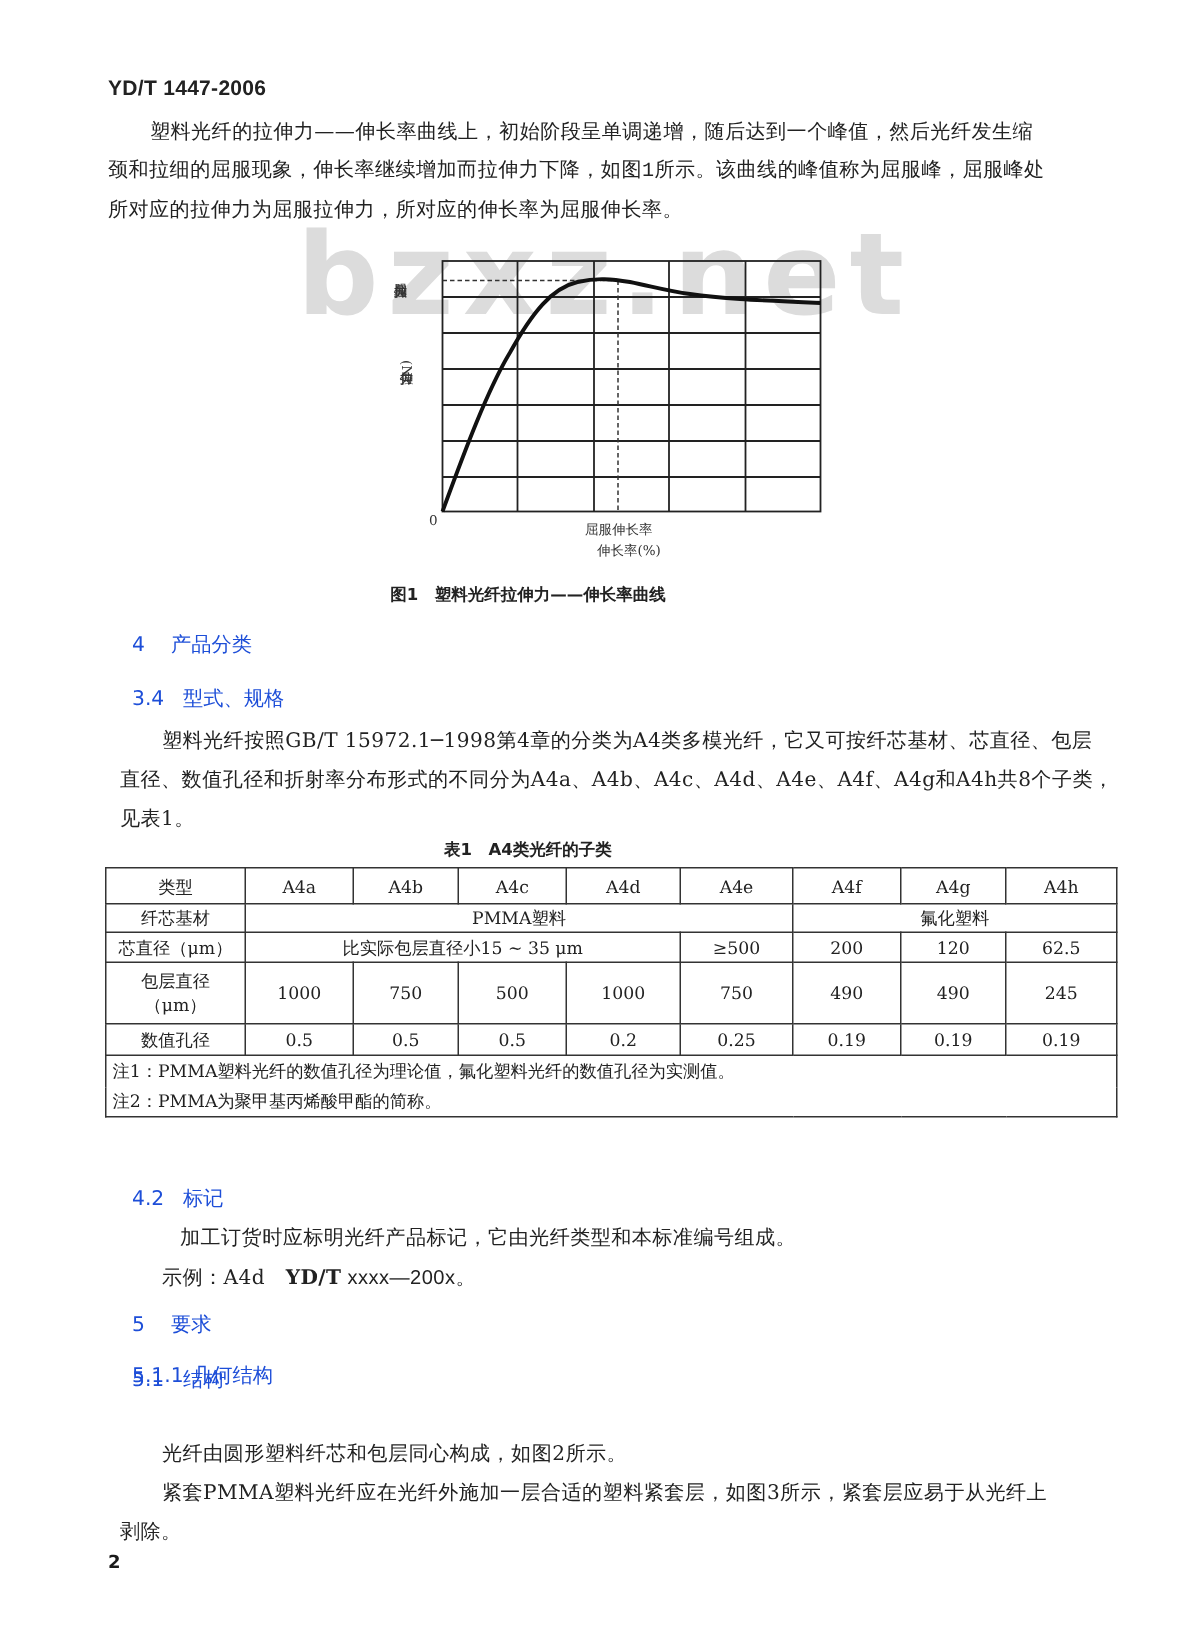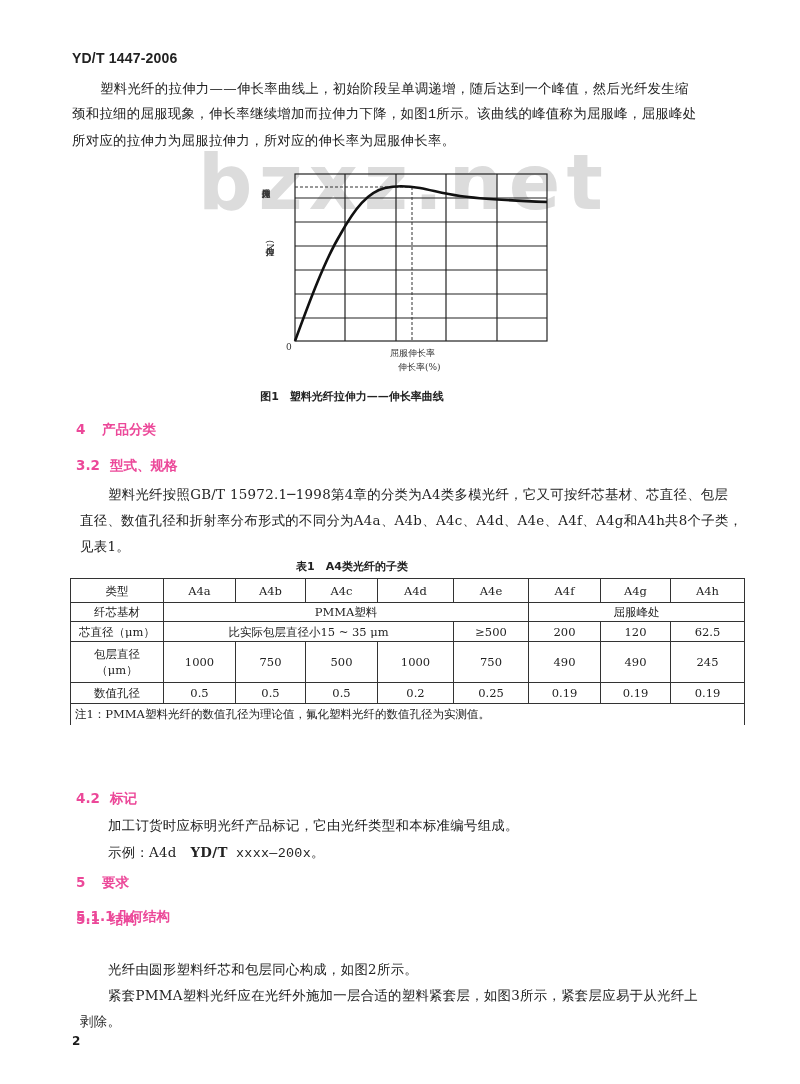--- a/index.html
+++ b/index.html
@@ -10,22 +10,22 @@
   .abs { position: absolute; }
   .std-code {
     left: 72px; top: 50px; font-family: "Liberation Sans", "DejaVu Sans", sans-serif;
     font-size: 14px; font-weight: bold; letter-spacing: 0.2px; color: #222;
   }
   .para {
     font-size: 13.4px; line-height: 26px; color: #222; letter-spacing: 0.3px;
   }
   .indent { text-indent: 28px; }
   .heading {
-    font-family: "DejaVu Sans", "Liberation Sans", sans-serif; font-weight: bold;
-    font-size: 13.5px; color: #ec4899;
+    font-family: "DejaVu Sans", "Liberation Sans", sans-serif; font-weight: normal;
+    font-size: 13.5px; color: #1d4ed8; margin-left: 12px;
   }
   .heading .num { display: inline-block; width: 26px; }
   .caption {
     font-family: "DejaVu Sans", "Liberation Sans", sans-serif; font-weight: bold;
     font-size: 11px; color: #222; text-align: center; width: 704px; left: 0;
   }
   .watermark {
     left: 198px; top: 143px; font-family: "DejaVu Sans", "Liberation Sans", sans-serif;
     font-weight: bold; font-size: 76px; color: #dcdcdc; letter-spacing: 6px;
     line-height: 80px; z-index: 0; pointer-events: none;
@@ -39,21 +39,21 @@
   }
   .tbl td {
     border: 1.5px solid #333; text-align: center; vertical-align: middle; padding: 0;
     line-height: 16px;
   }
   .tbl td.note { text-align: left; padding-left: 4px; border-top: 1.5px solid #333; border-bottom: none; }
   .tbl td.note2 { text-align: left; padding-left: 4px; border-top: none; }
   .page-num {
     left: 72px; top: 1034px; font-family: "DejaVu Sans", sans-serif; font-weight: bold; font-size: 12px;
   }
-  .mono-ex { font-family: Liberation Mono, monospace; }
+  .mono-ex { font-family: Liberation Sans, sans-serif; }
   .bold-b { font-weight: bold; }
 </style>
 </head>
 <body>
 
 <div class="abs std-code">YD/T 1447-2006</div>
 
 <div class="abs para indent" style="left:72px; top:76px; width:680px;">塑料光纤的拉伸力——伸长率曲线上，初始阶段呈单调递增，随后达到一个峰值，然后光纤发生缩</div>
 <div class="abs para" style="left:72px; top:102px; width:690px;font-family:Liberation Mono, monospace;">颈和拉细的屈服现象，伸长率继续增加而拉伸力下降，如图1所示。该曲线的峰值称为屈服峰，屈服峰处</div>
 <div class="abs para" style="left:72px; top:128px; width:690px;">所对应的拉伸力为屈服拉伸力，所对应的伸长率为屈服伸长率。</div>
@@ -94,21 +94,21 @@
   </svg>
 </div>
 
 <div class="abs caption" style="top:389px;">图1　塑料光纤拉伸力——伸长率曲线</div>
 
 <div class="abs heading" style="left:76px; top:421px;">
   <span class="num">4</span><span>产品分类</span>
 </div>
 
 <div class="abs heading" style="left:76px; top:457px;">
-  <span class="num" style="width:34px;">3.2</span><span>型式、规格</span>
+  <span class="num" style="width:34px;">3.4</span><span>型式、规格</span>
 </div>
 <div class="abs para indent" style="left:80px; top:482px; width:680px;">塑料光纤按照GB/T 15972.1─1998第4章的分类为A4类多模光纤，它又可按纤芯基材、芯直径、包层</div>
 <div class="abs para" style="left:80px; top:508px; width:690px;">直径、数值孔径和折射率分布形式的不同分为A4a、A4b、A4c、A4d、A4e、A4f、A4g和A4h共8个子类，</div>
 <div class="abs para" style="left:80px; top:534px; width:690px;">见表1。</div>
 
 <div class="abs caption" style="top:559px;">表1　A4类光纤的子类</div>
 
 <table class="abs tbl">
   <colgroup>
     <col style="width:93px">
@@ -129,21 +129,21 @@
     <td>A4c</td>
     <td>A4d</td>
     <td>A4e</td>
     <td>A4f</td>
     <td>A4g</td>
     <td>A4h</td>
   </tr>
   <tr style="height:19px;">
     <td>纤芯基材</td>
     <td colspan="5">PMMA塑料</td>
-    <td colspan="3">屈服峰处</td>
+    <td colspan="3">氟化塑料</td>
   </tr>
   <tr style="height:20px;">
     <td>芯直径（μm）</td>
     <td colspan="4">比实际包层直径小15 ~ 35 μm</td>
     <td>≥500</td>
     <td>200</td>
     <td>120</td>
     <td>62.5</td>
   </tr>
   <tr style="height:41px;">
@@ -167,27 +167,30 @@
     <td>0.5</td>
     <td>0.2</td>
     <td>0.25</td>
     <td>0.19</td>
     <td>0.19</td>
     <td>0.19</td>
   </tr>
   <tr style="height:21px;">
     <td colspan="9" class="note">注1：PMMA塑料光纤的数值孔径为理论值，氟化塑料光纤的数值孔径为实测值。</td>
   </tr>
+  <tr style="height:20px;">
+    <td colspan="9" class="note2">注2：PMMA为聚甲基丙烯酸甲酯的简称。</td>
+  </tr>
 </tbody>
   </table>
 
 <div class="abs heading" style="left:76px; top:790px;">
   <span class="num" style="width:34px;">4.2</span><span>标记</span>
 </div>
-<div class="abs para" style="left:108px; top:813px; width:650px;">加工订货时应标明光纤产品标记，它由光纤类型和本标准编号组成。</div>
+<div class="abs para" style="left:120px; top:813px; width:650px;">加工订货时应标明光纤产品标记，它由光纤类型和本标准编号组成。</div>
 <div class="abs para" style="left:108px; top:839px; width:650px;">
   <span>示例：A4d　</span><span class="bold-b">YD/T</span><span class="mono-ex"> xxxx—200x。</span>
 </div>
 
 <div class="abs heading" style="left:76px; top:874px;">
   <span class="num">5</span><span>要求</span>
 </div>
 
 <div class="abs heading" style="left:76px; top:911px;">
   <span class="num" style="width:34px;">5.1</span><span>结构</span>

